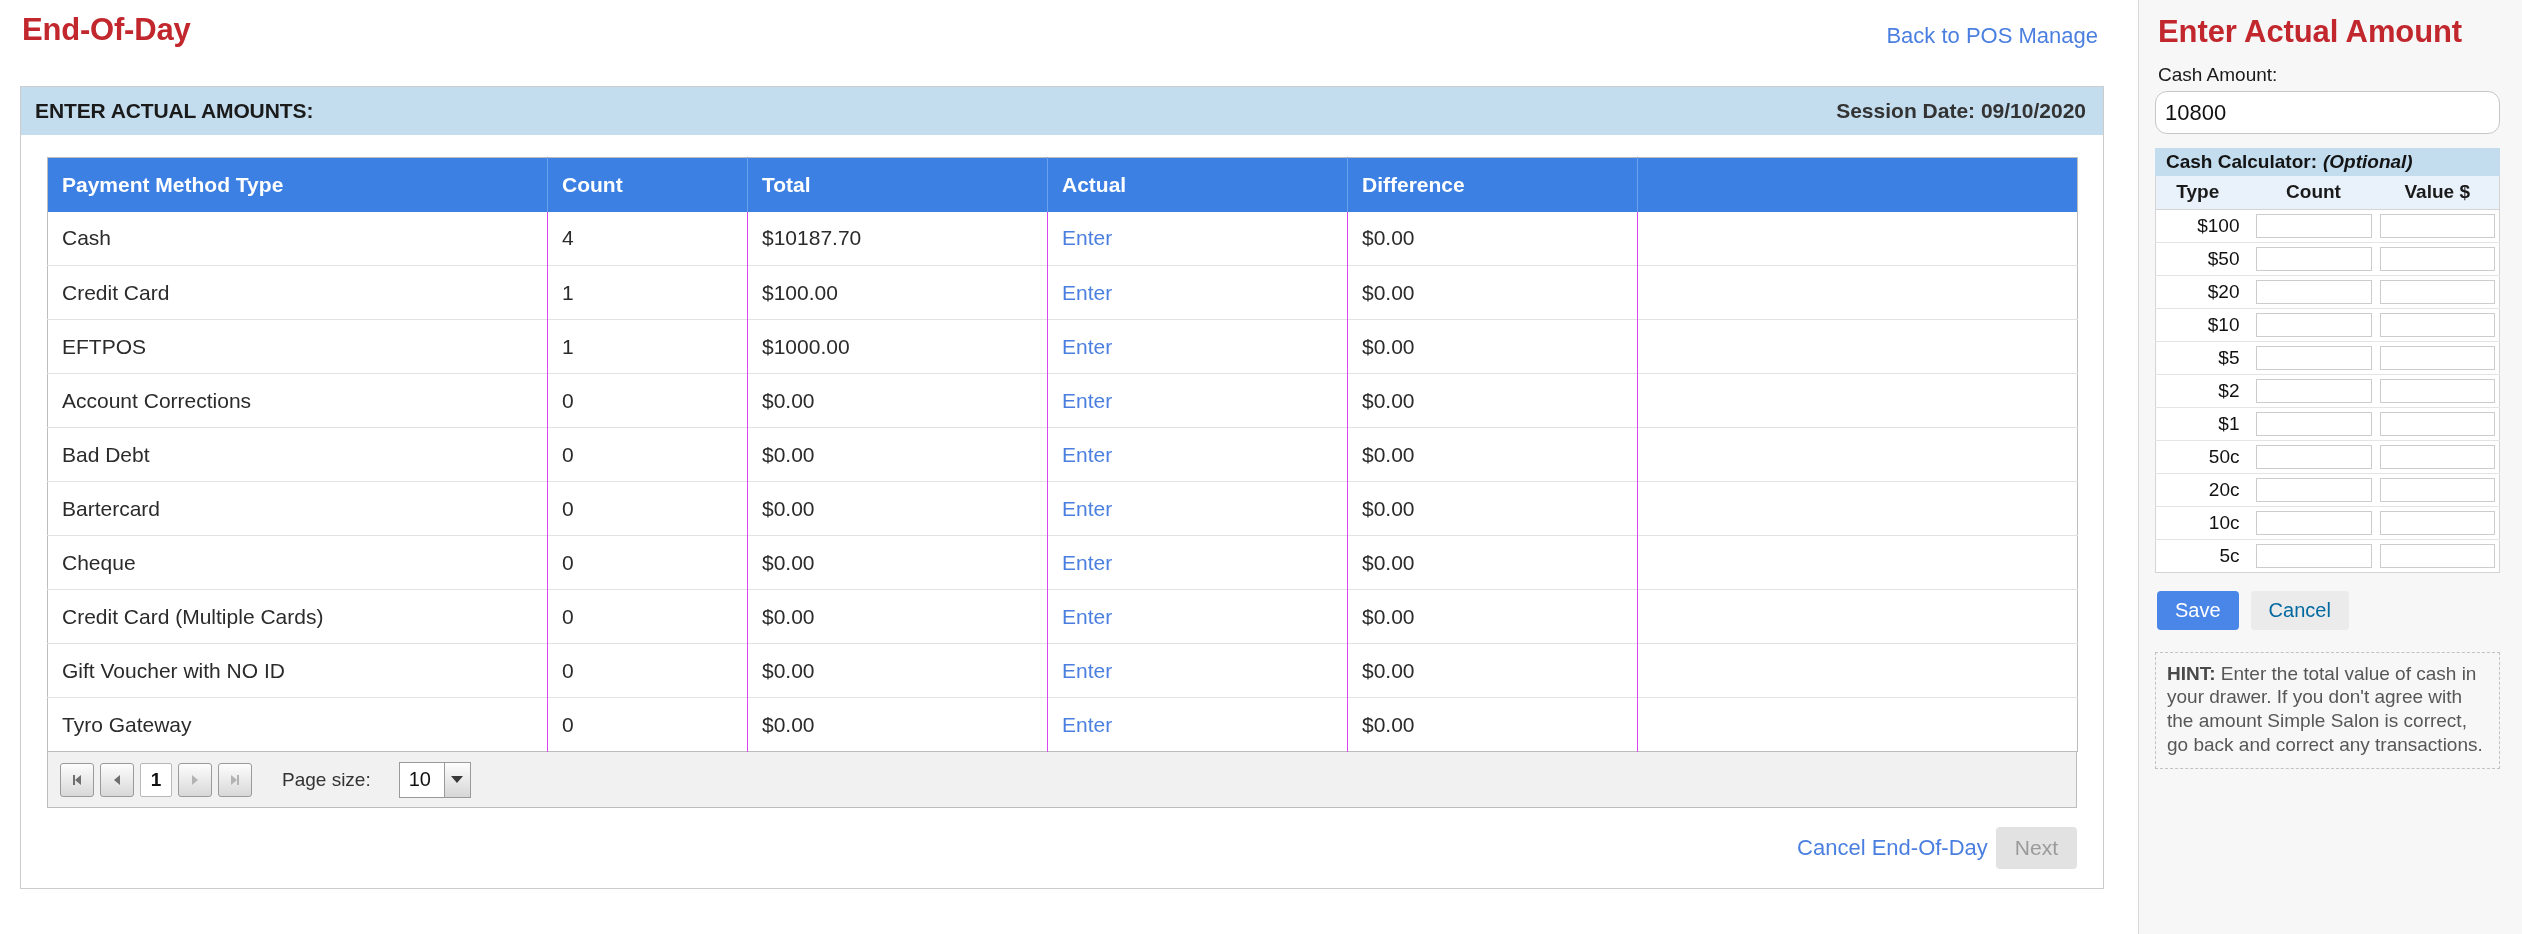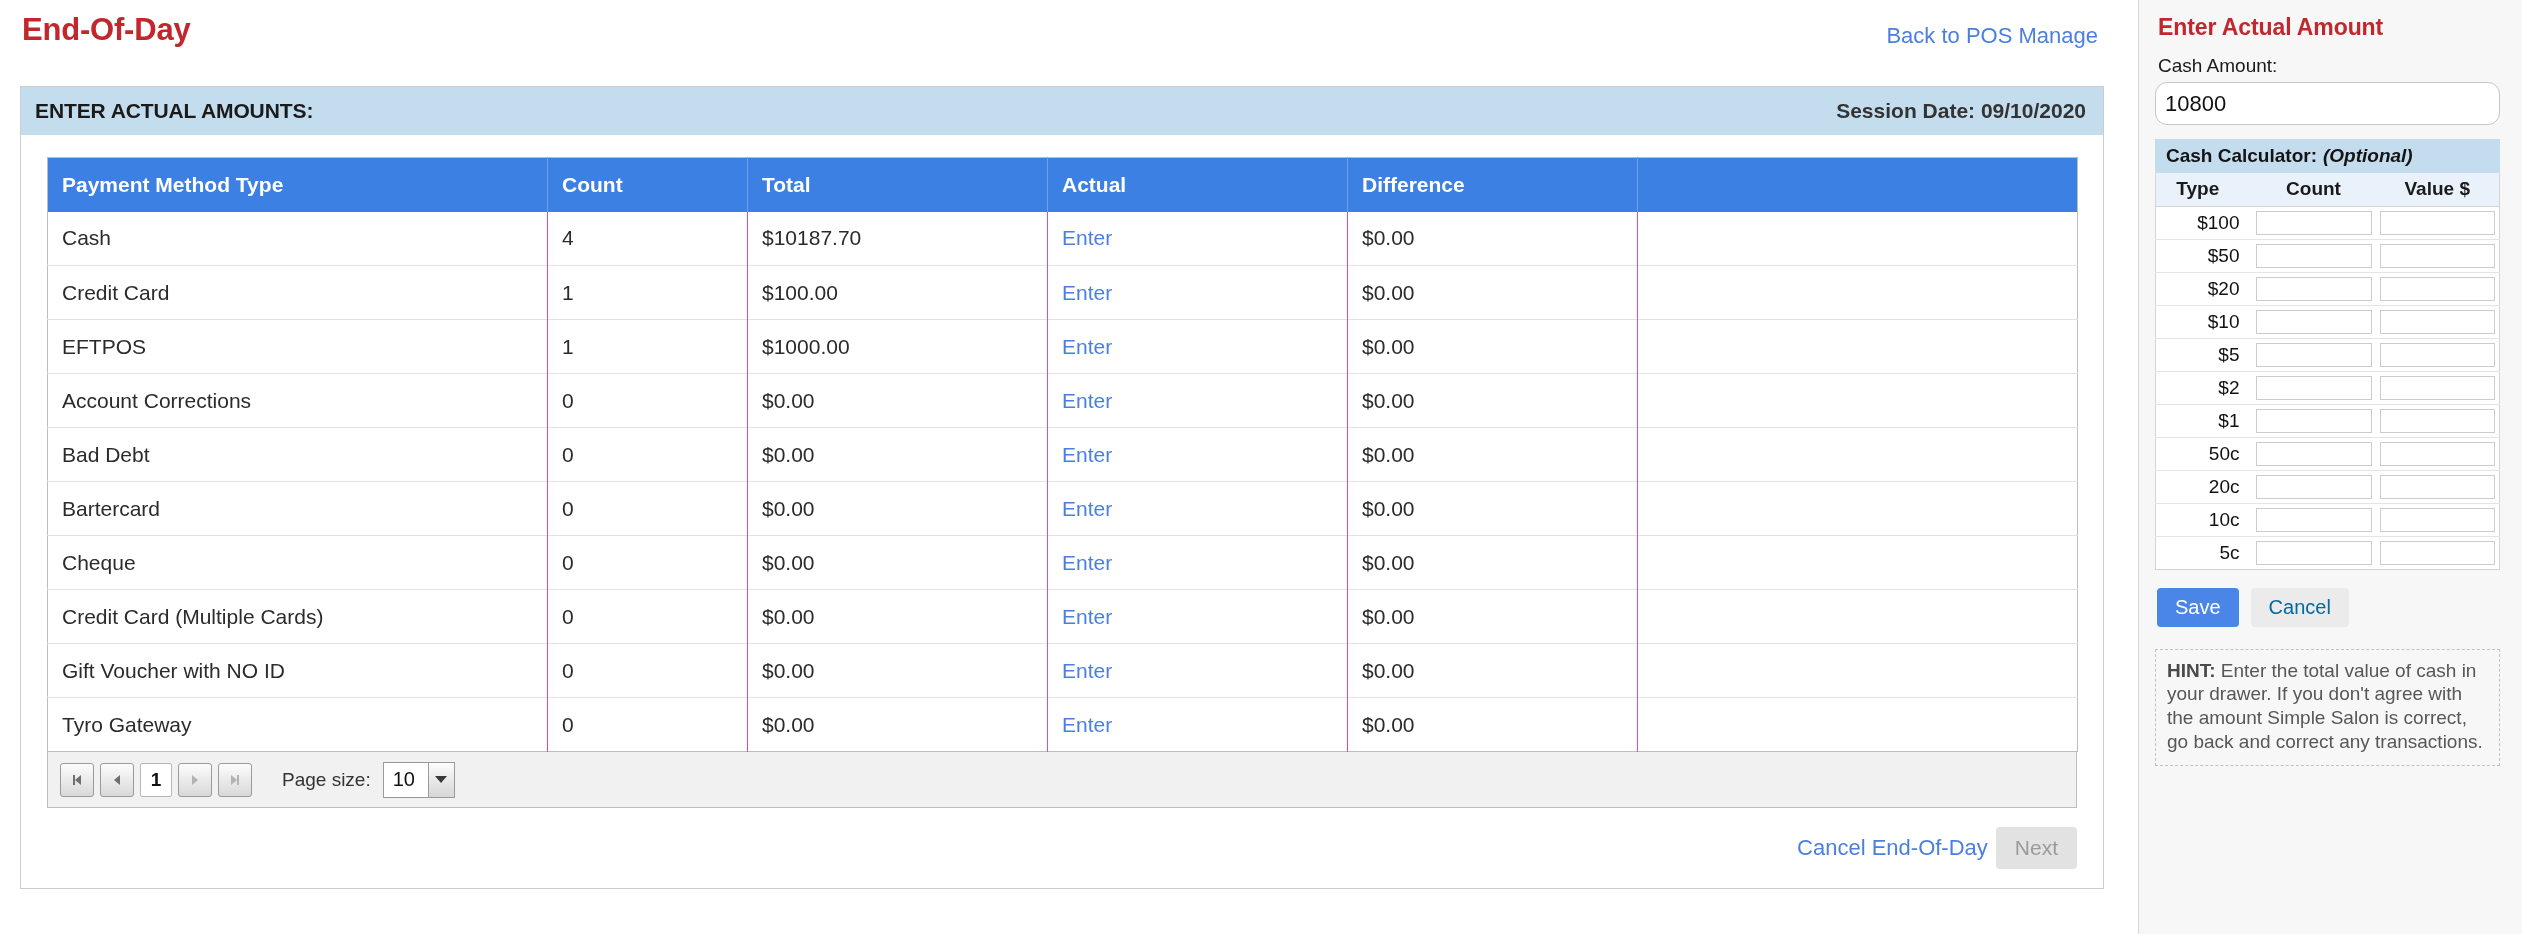--- a/index.html
+++ b/index.html
@@ -157,21 +157,21 @@
     display: flex; align-items: center; justify-content: center;
     font-size: 19px;
     font-weight: bold;
     color: #111;
     cursor: pointer;
   }
   .pg-label {
     font-size: 19px;
     color: #333;
     margin-left: 24px;
-    margin-right: 12px;
+    margin-right: 28px;
   }
   .pg-select {
     position: relative;
     width: 72px; height: 36px;
     border: 1px solid #9a9a9a;
     background: #ffffff;
     display: flex; align-items: center;
     cursor: pointer;
   }
   .pg-select .val {
@@ -223,21 +223,21 @@
   
   .side-panel {
     position: relative;
     width: 384px;
     height: 934px;
     background: #f7f7f7;
     border-left: 1px solid #d8d8d8;
     padding: 14px 22px 0 16px;
   }
   .side-title {
-    font-size: 23px;
+    font-size: 31px;
     font-weight: bold;
     color: #c1272d;
     margin: 0 0 14px 3px;
     letter-spacing: -0.1px;
   }
   .side-label {
     font-size: 19px;
     color: #1a1a1a;
     margin: 0 0 5px 3px;
   }
@@ -248,21 +248,21 @@
     background: #ffffff;
     font-size: 22px;
     color: #111;
     padding: 0 9px;
     font-family: "Liberation Sans", sans-serif;
     border-radius: 12px;
   }
   .calc-header {
     margin-top: 14px;
     background: #c3dcee;
-    height: 34px;
+    height: 28px;
     display: flex;
     align-items: center;
     padding-left: 11px;
     font-size: 19px;
     color: #141414;
   }
   .calc-header b { font-weight: bold; }
   .calc-header i { font-style: italic; font-weight: bold; }
 
   .calc-table {

